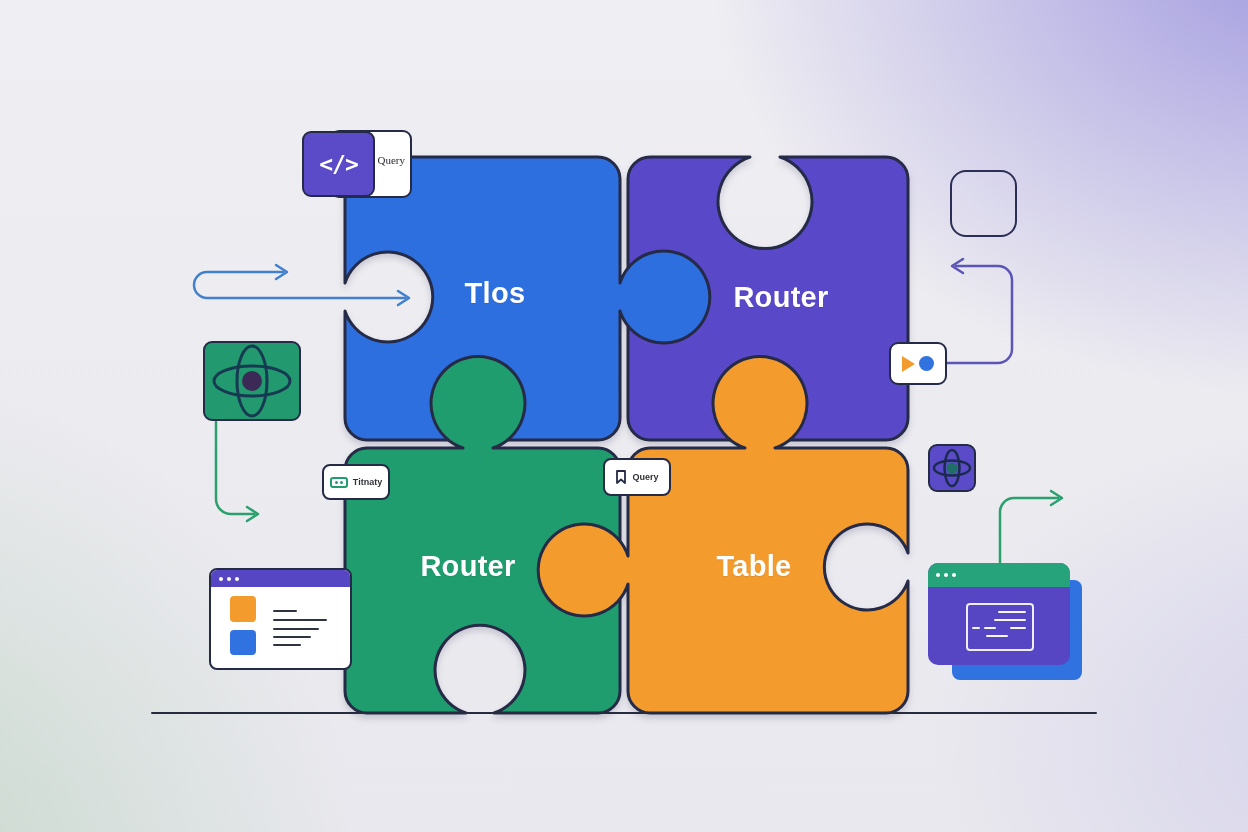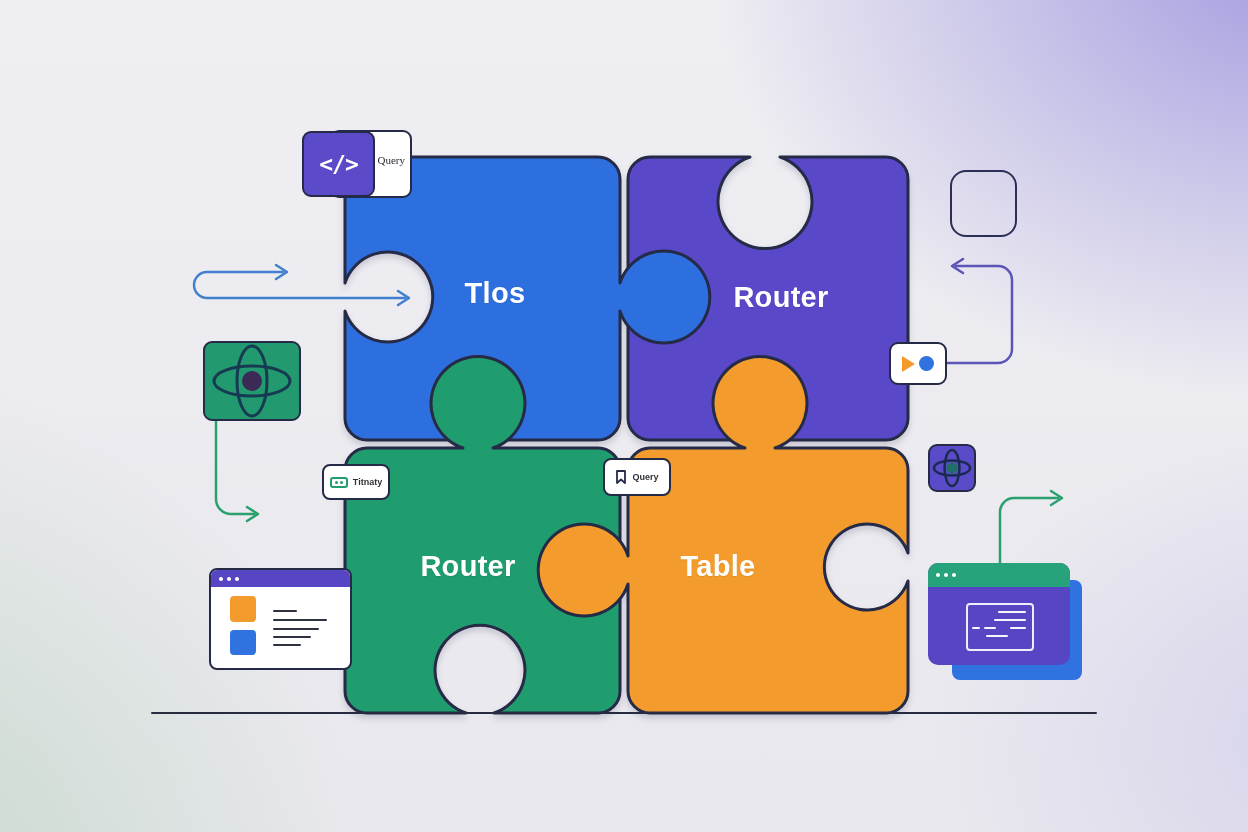--- a/index.html
+++ b/index.html
@@ -89,21 +89,21 @@
 
     <g fill="none" stroke-width="2.5" stroke-linecap="round" stroke-linejoin="round" stroke="#2aa06e">
       <path d="M 1000 566 V 512 A 14 14 0 0 1 1014 498 H 1058"></path>
       <path d="M 1051 491 L 1062 498 L 1051 505"></path>
     </g>
   </svg>
 
   <div class="piece-label" style="left:495px;top:293px;">Tlos</div>
   <div class="piece-label" style="left:781px;top:297px;">Router</div>
   <div class="piece-label" style="left:468px;top:566px;">Router</div>
-  <div class="piece-label" style="left:718px;top:566px;">Table</div>
+  <div class="piece-label" style="left:754px;top:566px;">Table</div>
 
   <div class="card" style="left:330px;top:130px;width:82px;height:68px;">
     <span class="docs-label">Query</span>
     <span class="squiggle">∂</span>
   </div>
   <div class="chip" style="left:302px;top:131px;width:73px;height:66px;background:#5b4bc8;">
     <span class="code-glyph">&lt;/&gt;</span>
   </div>
 
   <div class="chip" style="left:203px;top:341px;width:98px;height:80px;background:#22996e;">

